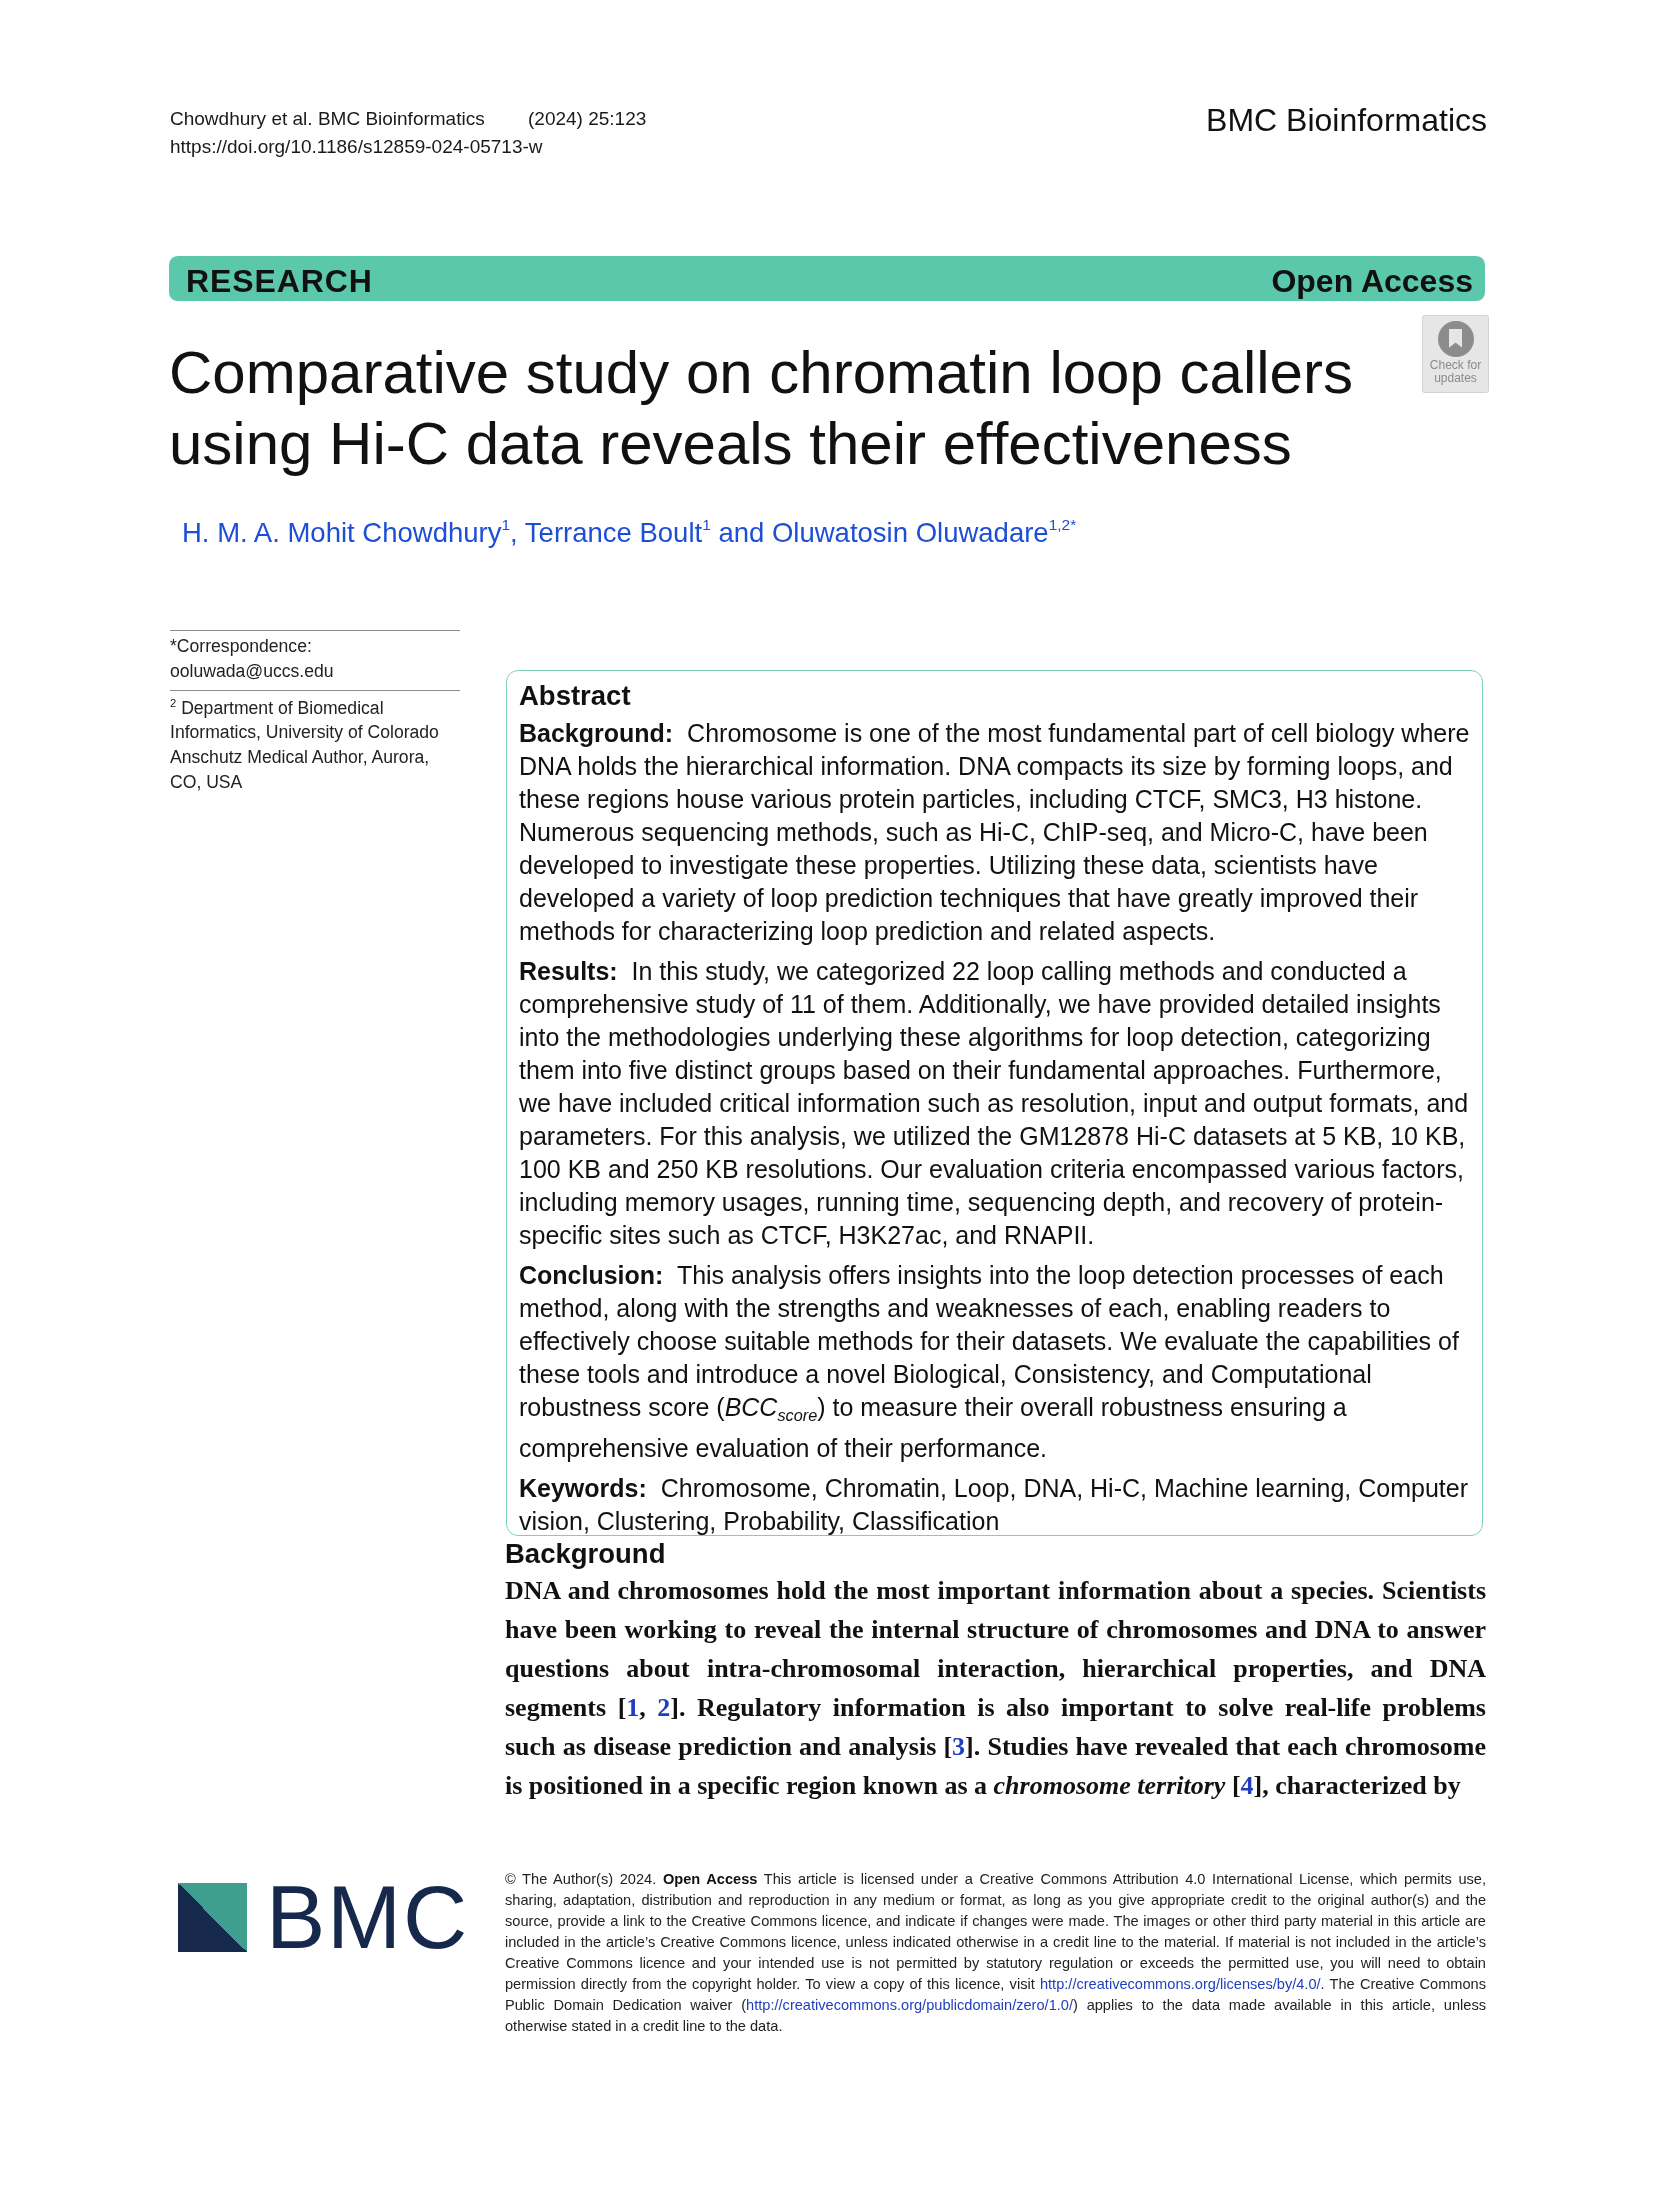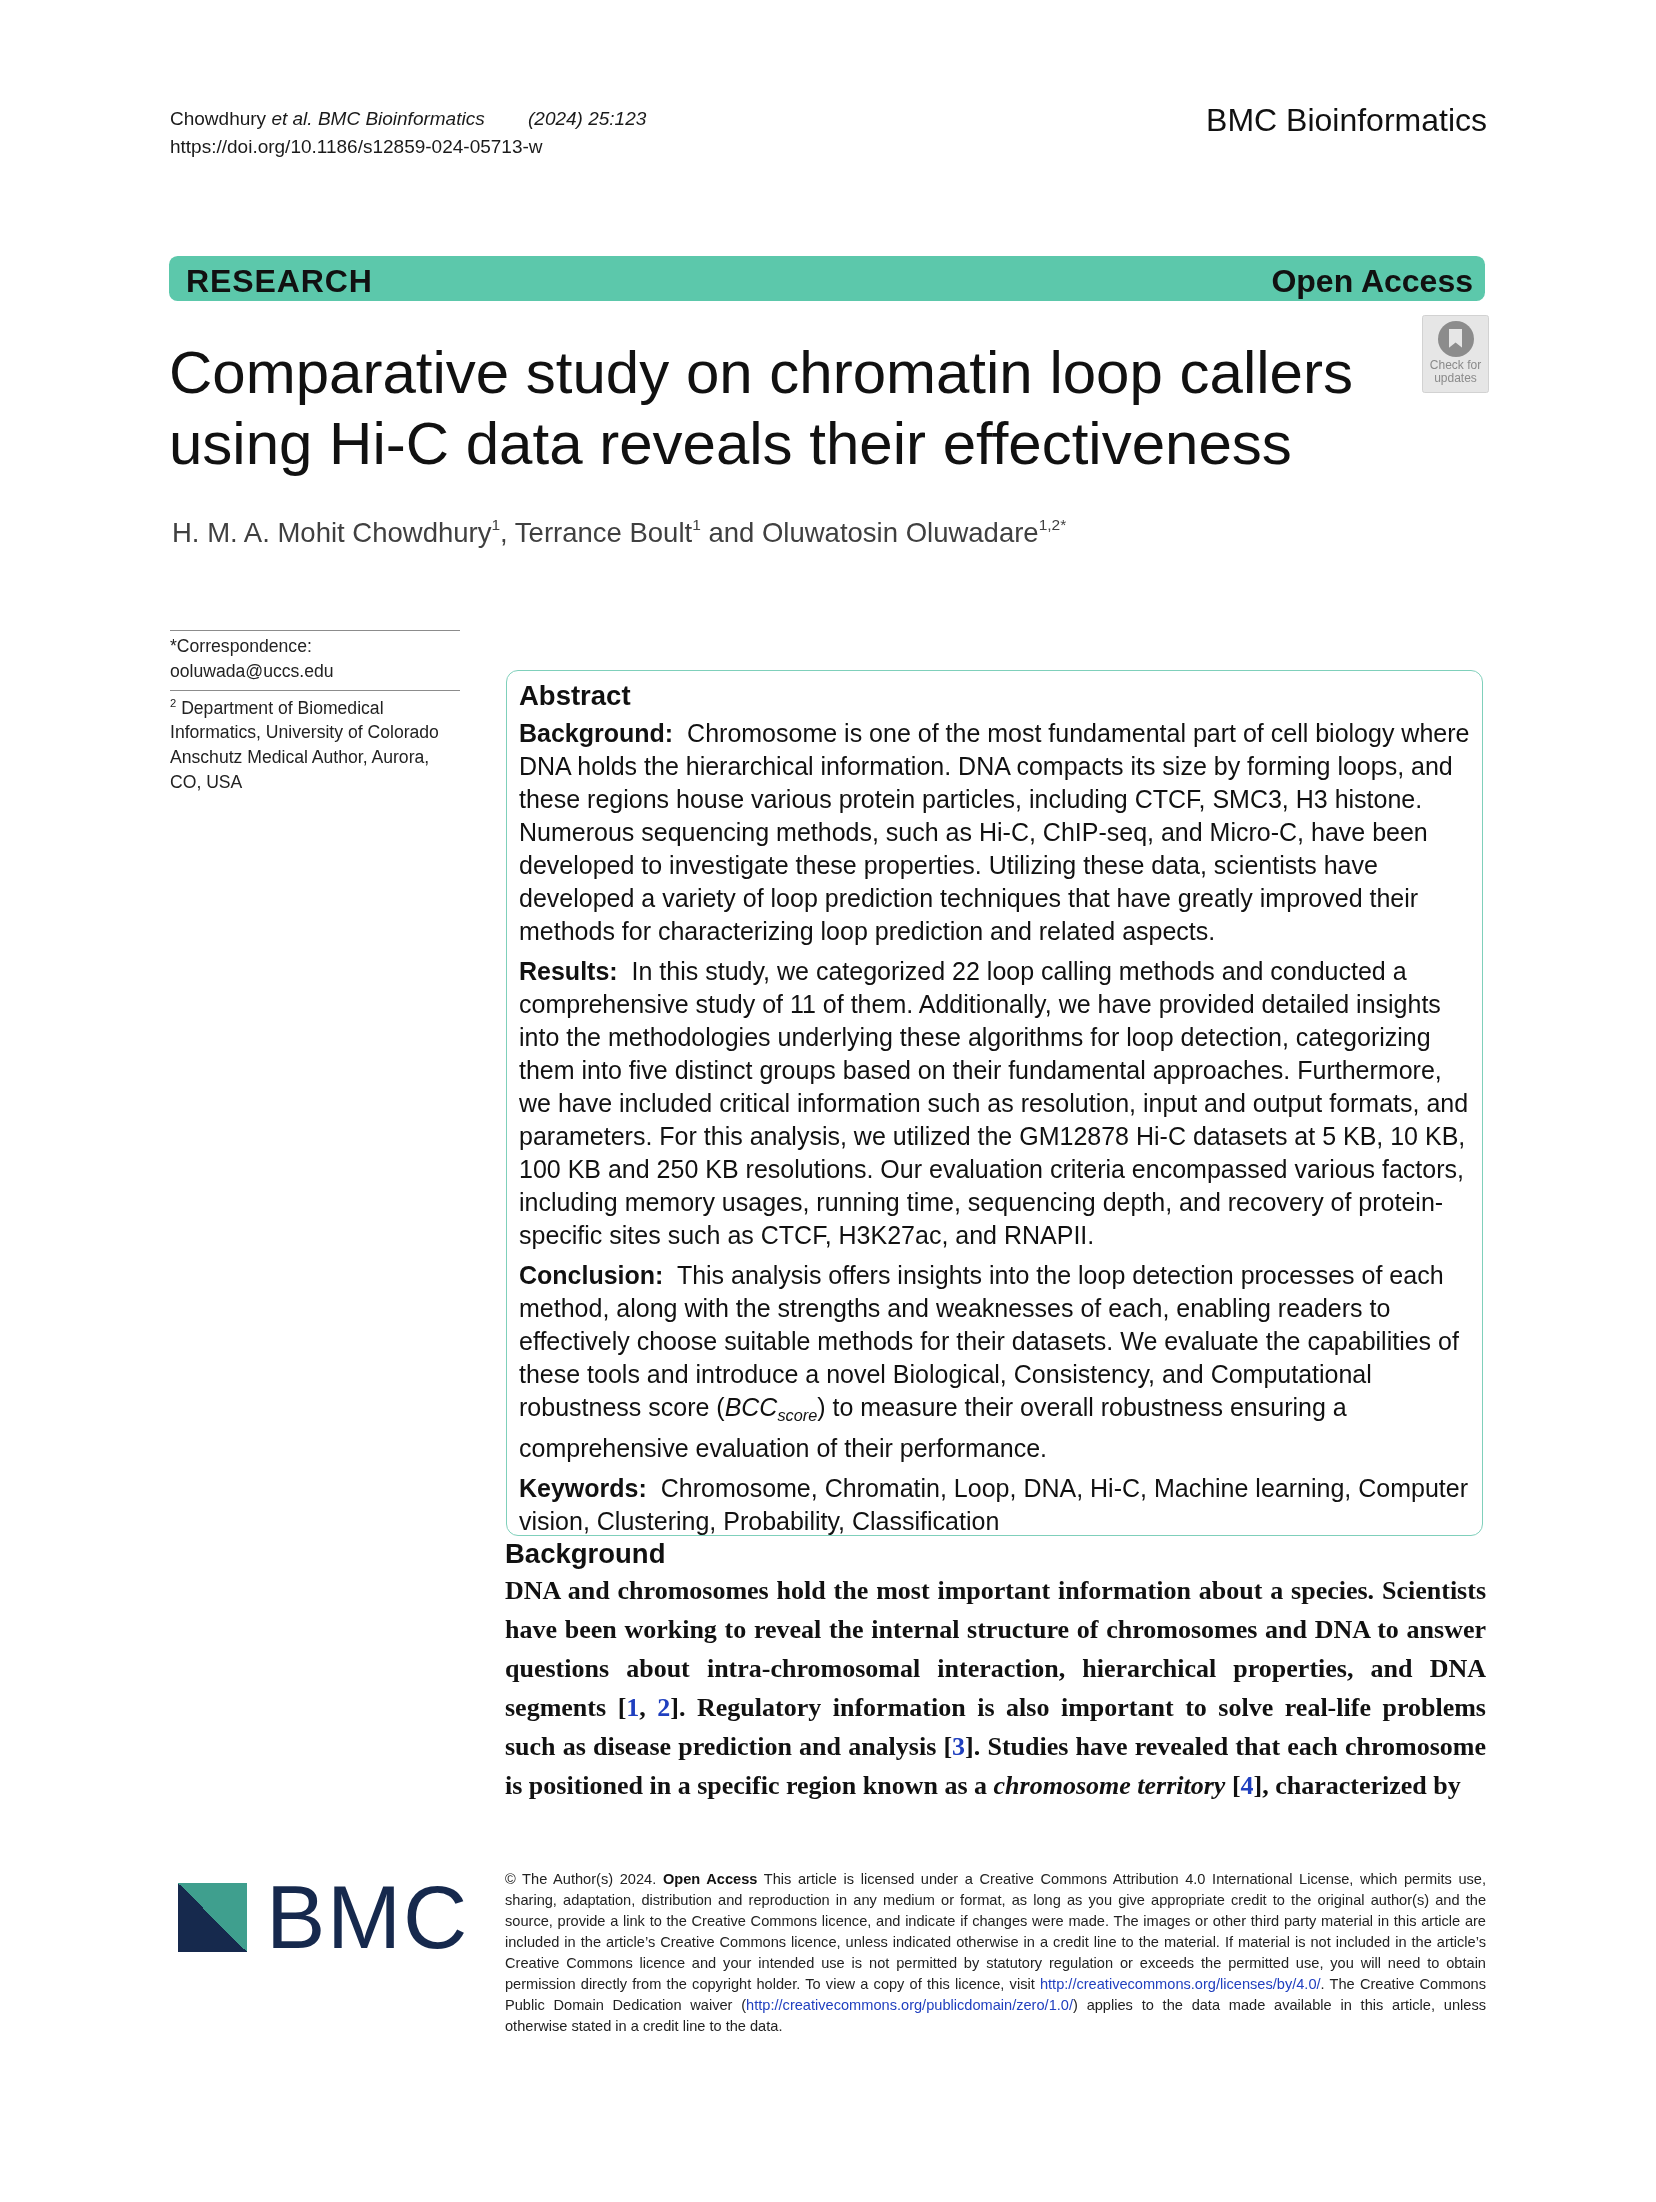--- a/index.html
+++ b/index.html
@@ -2,35 +2,35 @@
 <html style="font-size:13.8px"><head>
   <meta charset="utf-8">
   <style>
     html, body { margin: 0; padding: 0; background: #ffffff; }
     body { width: 1656px; height: 2203px; position: relative; overflow: hidden; color: #1a1a1a; }
     .sans { font-family: "Liberation Sans", "DejaVu Sans", sans-serif; }
     .serif { font-family: "Liberation Serif", "DejaVu Serif", serif; font-weight: bold; }
 
     #running-head { position: absolute; left: 170px; top: 105px; font-size: 19px; line-height: 28px; }
     #running-head .cite-line span { white-space: pre; }
-    #running-head .it { font-style: italic; }
+    #running-head .it { }
     #journal-name { position: absolute; right: 169px; top: 102px; font-size: 32px; color: #111; }
 
     #type-bar { position: absolute; left: 169px; top: 256px; width: 1316px; height: 45px; background: #5cc8ab; border-radius: 8.6px; }
     #type-bar .label { position: absolute; top: 6.9px; font-size: 32px; font-weight: bold; color: #111; letter-spacing: 0.9px; }
     #type-bar .left { left: 17px; }
     #type-bar .right { right: 12px; letter-spacing: 0; }
 
     #title { position: absolute; left: 169px; top: 337px; width: 1222px; font-size: 60px; line-height: 71px; color: #111; }
     #check-updates { position: absolute; left: 1422px; top: 315px; width: 65px; height: 76px; background: #e6e6e6; border: 0.9px solid #d2d2d2; border-radius: 2.6px; text-align: center; }
     #check-updates .badge { width: 36px; height: 36px; margin: 5.2px auto 1.7px; border-radius: 50%; background: #8c8c8c; position: relative; }
     #check-updates .badge::after { content: ""; position: absolute; left: 11.2px; top: 7.7px; width: 13.8px; height: 19px; background: #e6e6e6; clip-path: polygon(0 0, 100% 0, 100% 100%, 50% 72%, 0 100%); }
     #check-updates .txt { font-size: 12px; line-height: 13px; color: #8a8a8a; }
 
-    #authors { position: absolute; left: 172px; top: 516px; font-size: 27.5px; color: #404040; }
+    #authors { position: absolute; left: 182px; top: 516px; font-size: 27.5px; color: #1d4ed8; }
     #authors sup { font-size: 15.5px; vertical-align: 12px; }
 
     #side-col { position: absolute; left: 170px; top: 630px; width: 290px; font-size: 17.6px; line-height: 25px; color: #222; }
     #side-col .rule { height: 0; border-top: 1.7px solid #8c8c8c; }
     #side-col .corr { padding: 3.4px 0 5.2px; }
     #side-col .aff { padding-top: 1.7px; }
     #side-col sup { font-size: 11.2px; vertical-align: 6.9px; }
 
     #abstract-box { position: absolute; left: 506px; top: 670px; width: 977px; height: 866px; border: 1.7px solid #7fd0bb; border-radius: 12px; box-sizing: border-box; }
     #abstract-inner { position: absolute; left: 12px; top: 6.9px; width: 955px; font-size: 25px; line-height: 33px; color: #111; }

